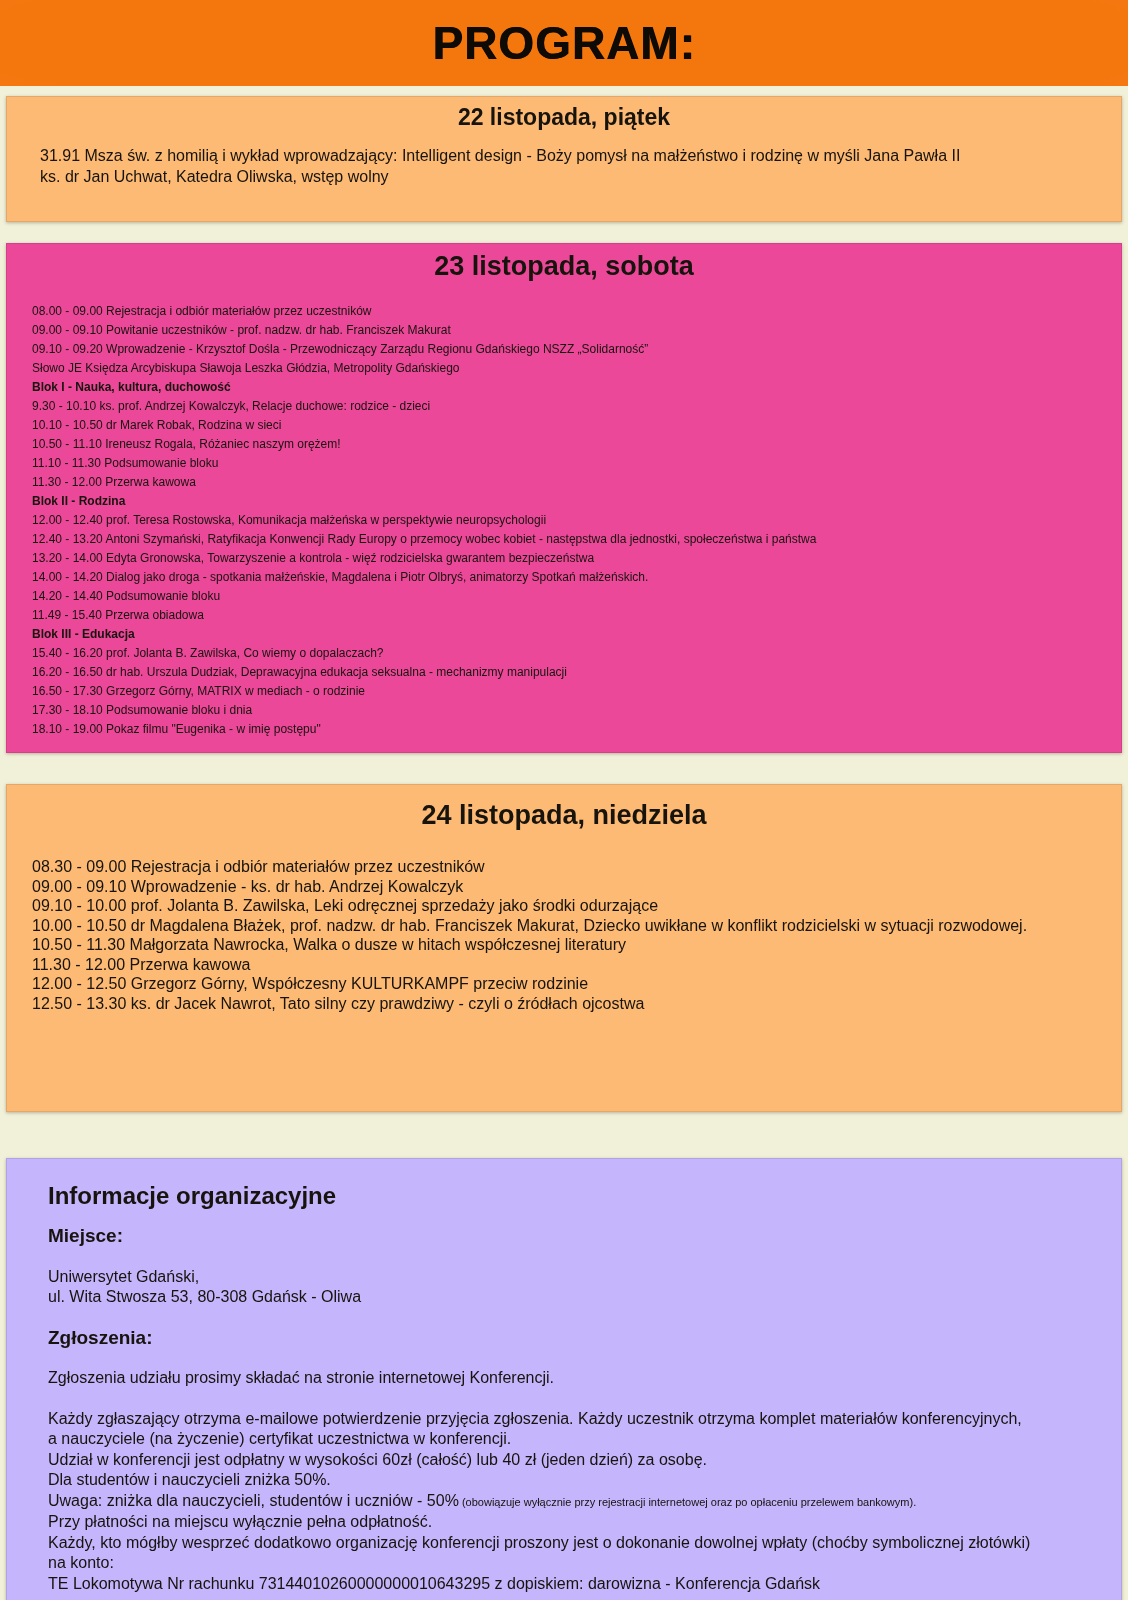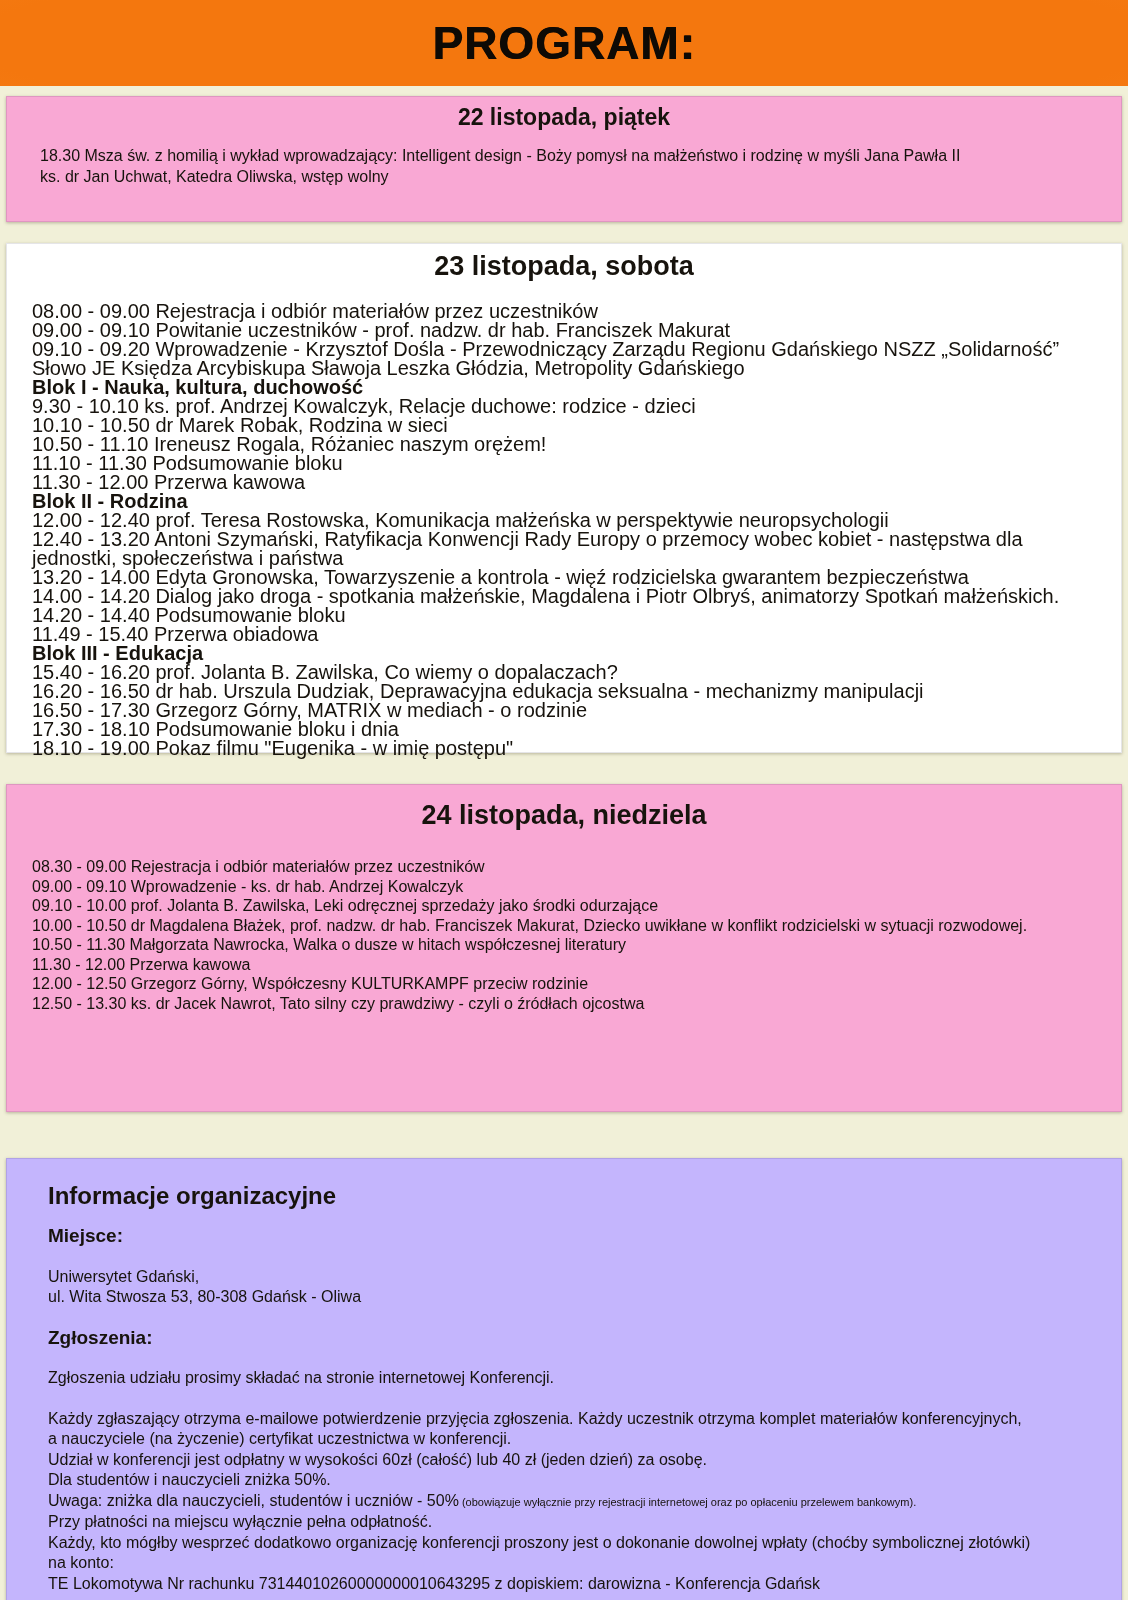--- a/index.html
+++ b/index.html
@@ -27,30 +27,30 @@
   }
   .box{
     margin:0 6px;
     box-shadow:0 1px 3px rgba(80,70,40,.35), inset 0 0 0 1px rgba(0,0,30,.10);
     box-sizing:border-box;
   }
   .box h2{
     margin:0;text-align:center;font-weight:bold;
     font-size:27px;
   }
-  .blue{background:#f9a8d4;}
-  .orange{background:#ffffff;}
+  .blue{background:#fdba74;}
+  .orange{background:#ec4899;}
   .periwinkle{background:#c4b5fd;}
 
   #friday{margin-top:10px;height:126px;padding-top:8px;}
   #friday h2{font-size:23px;}
   #friday .lines{margin-top:14px;padding:0 34px;font-size:16px;line-height:21px;}
 
   #saturday{margin-top:21px;height:510px;padding-top:8px;}
-  #saturday .lines{margin-top:20px;padding:0 26px;font-size:20px;line-height:19px;}
+  #saturday .lines{margin-top:20px;padding:0 26px;font-size:12px;line-height:19px;}
 
   #sunday{margin-top:31px;height:328px;padding-top:16px;}
   #sunday .lines{margin-top:26px;padding:0 26px;font-size:16px;line-height:19.5px;}
 
   #info{margin-top:46px;height:484px;padding-top:24px;}
   #info h2{text-align:left;font-size:24px;padding-left:42px;}
   #info .lines{margin-top:16px;padding:0 42px;font-size:16px;line-height:20.5px;}
 
   .line.bold{font-weight:bold;}
   .line.blank{min-height:20px;}
@@ -60,21 +60,21 @@
 </head>
 <body>
 
 <header class="banner">
   <h1>PROGRAM:</h1>
 </header>
 
 <section class="box blue" id="friday">
   <h2>22 listopada, piątek</h2>
   <div class="lines">
-      <div class="line">18.30 Msza św. z homilią i wykład wprowadzający: Intelligent design - Boży pomysł na małżeństwo i rodzinę w myśli Jana Pawła II</div>
+      <div class="line">31.91 Msza św. z homilią i wykład wprowadzający: Intelligent design - Boży pomysł na małżeństwo i rodzinę w myśli Jana Pawła II</div>
       <div class="line">ks. dr Jan Uchwat, Katedra Oliwska, wstęp wolny</div>
     </div>
 </section>
 
 <section class="box orange" id="saturday">
   <h2>23 listopada, sobota</h2>
   <div class="lines">
       <div class="line">08.00 - 09.00 Rejestracja i odbiór materiałów przez uczestników</div>
       <div class="line">09.00 - 09.10 Powitanie uczestników - prof. nadzw. dr hab. Franciszek Makurat</div>
       <div class="line">09.10 - 09.20 Wprowadzenie - Krzysztof Dośla - Przewodniczący Zarządu Regionu Gdańskiego NSZZ „Solidarność”</div>

